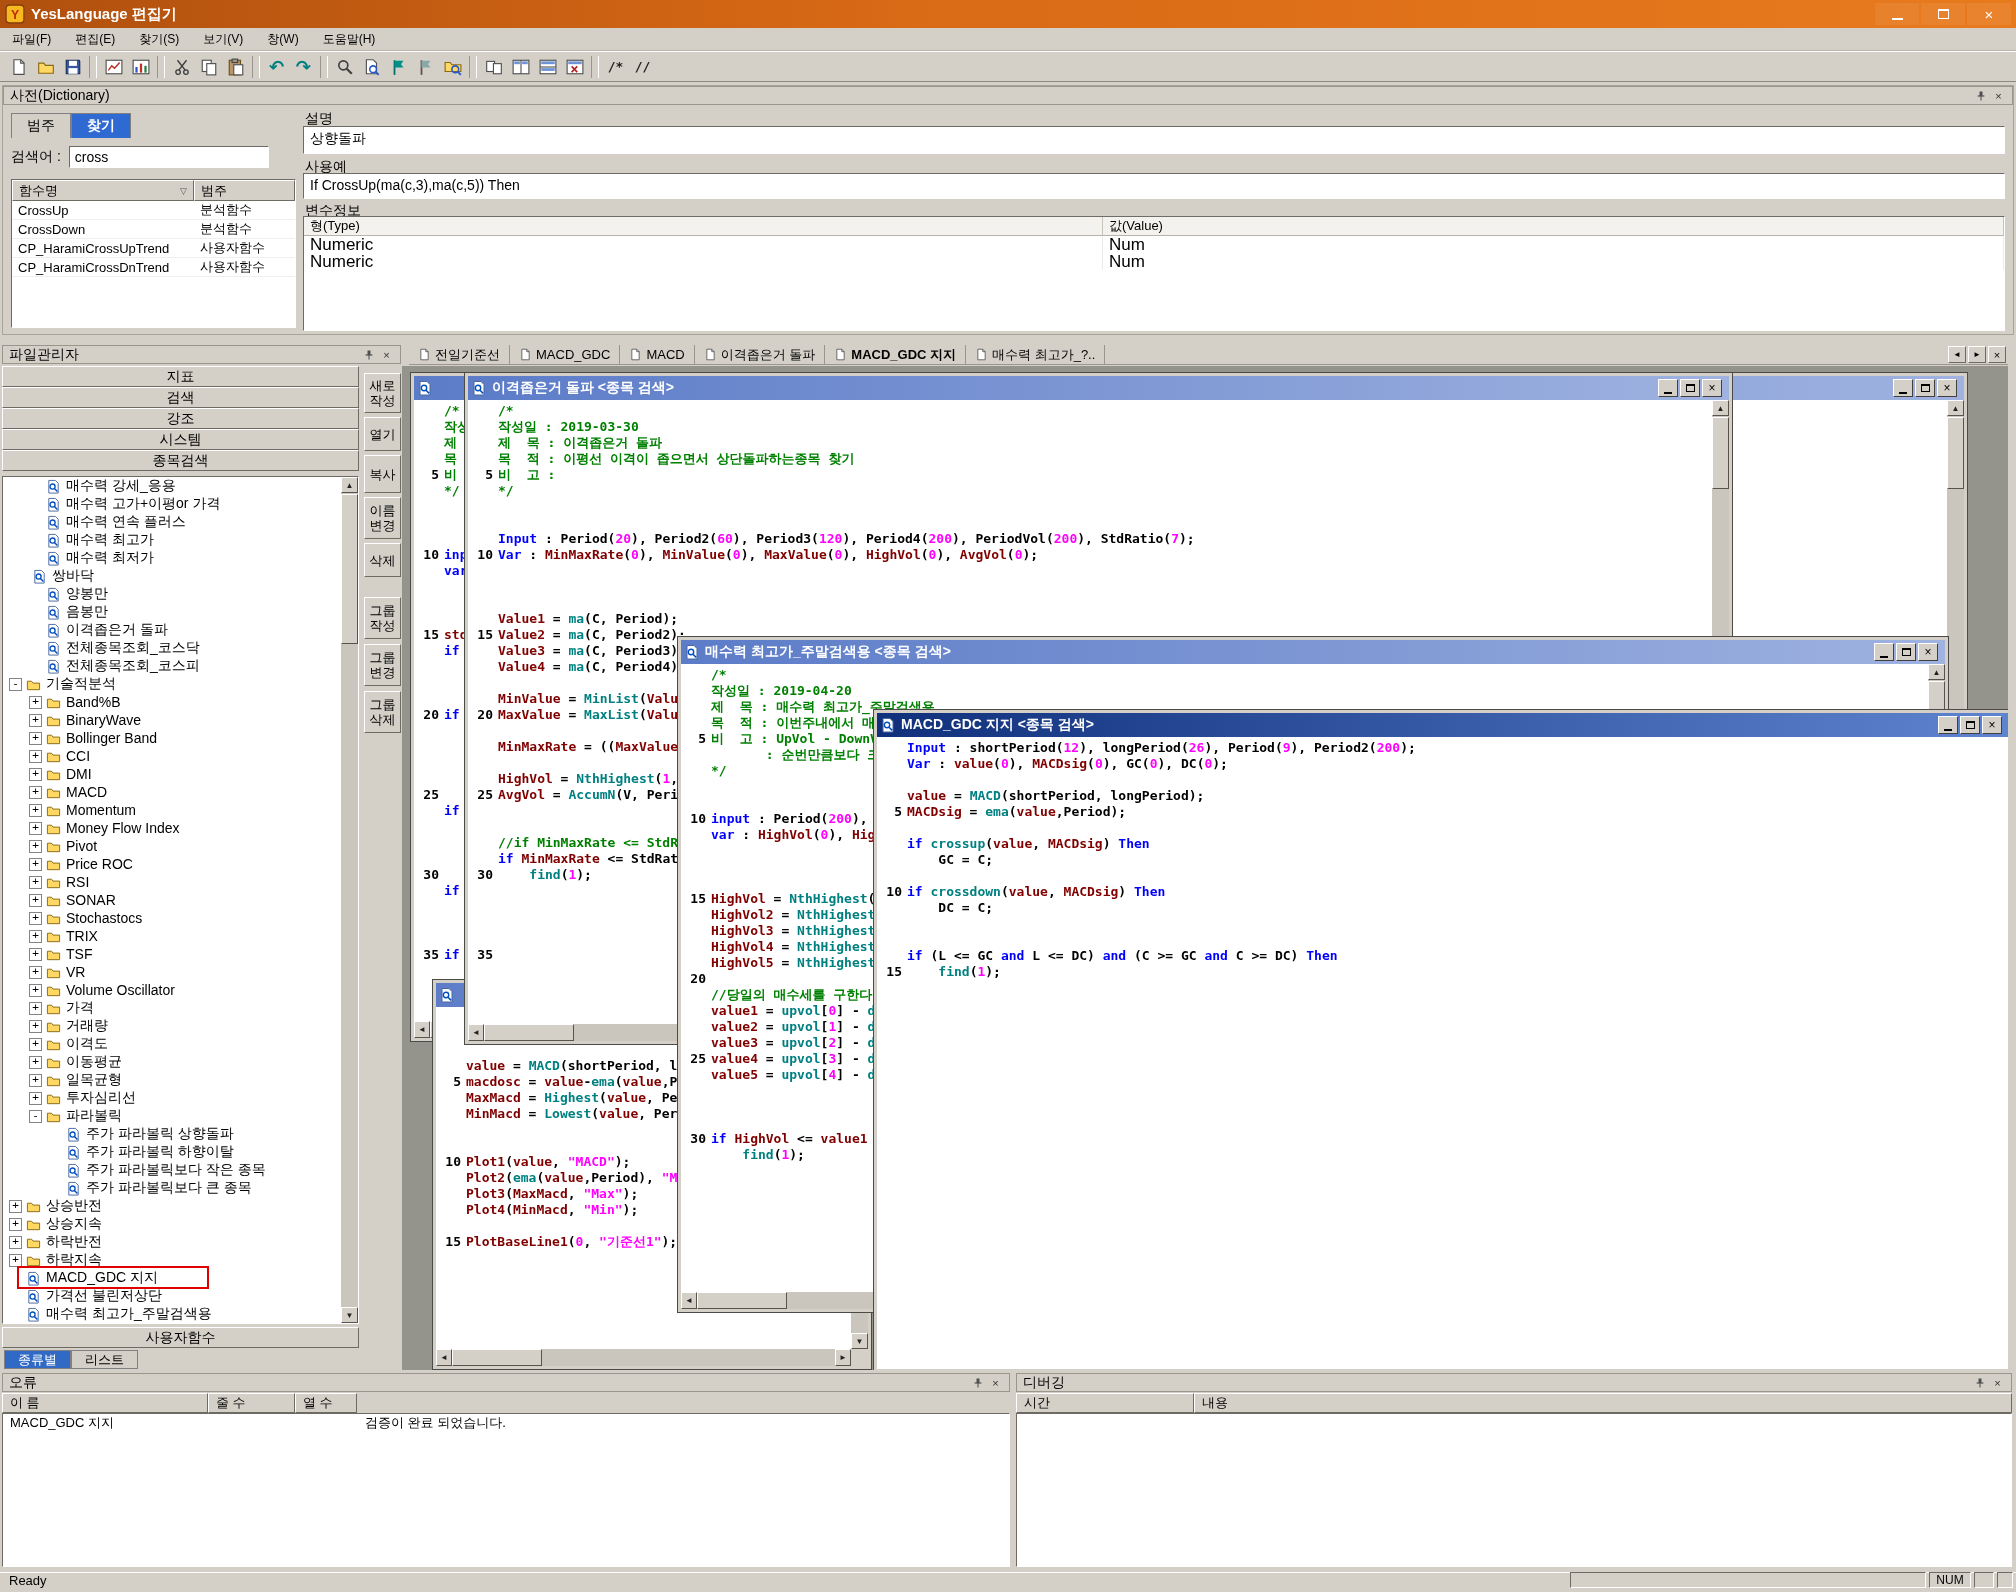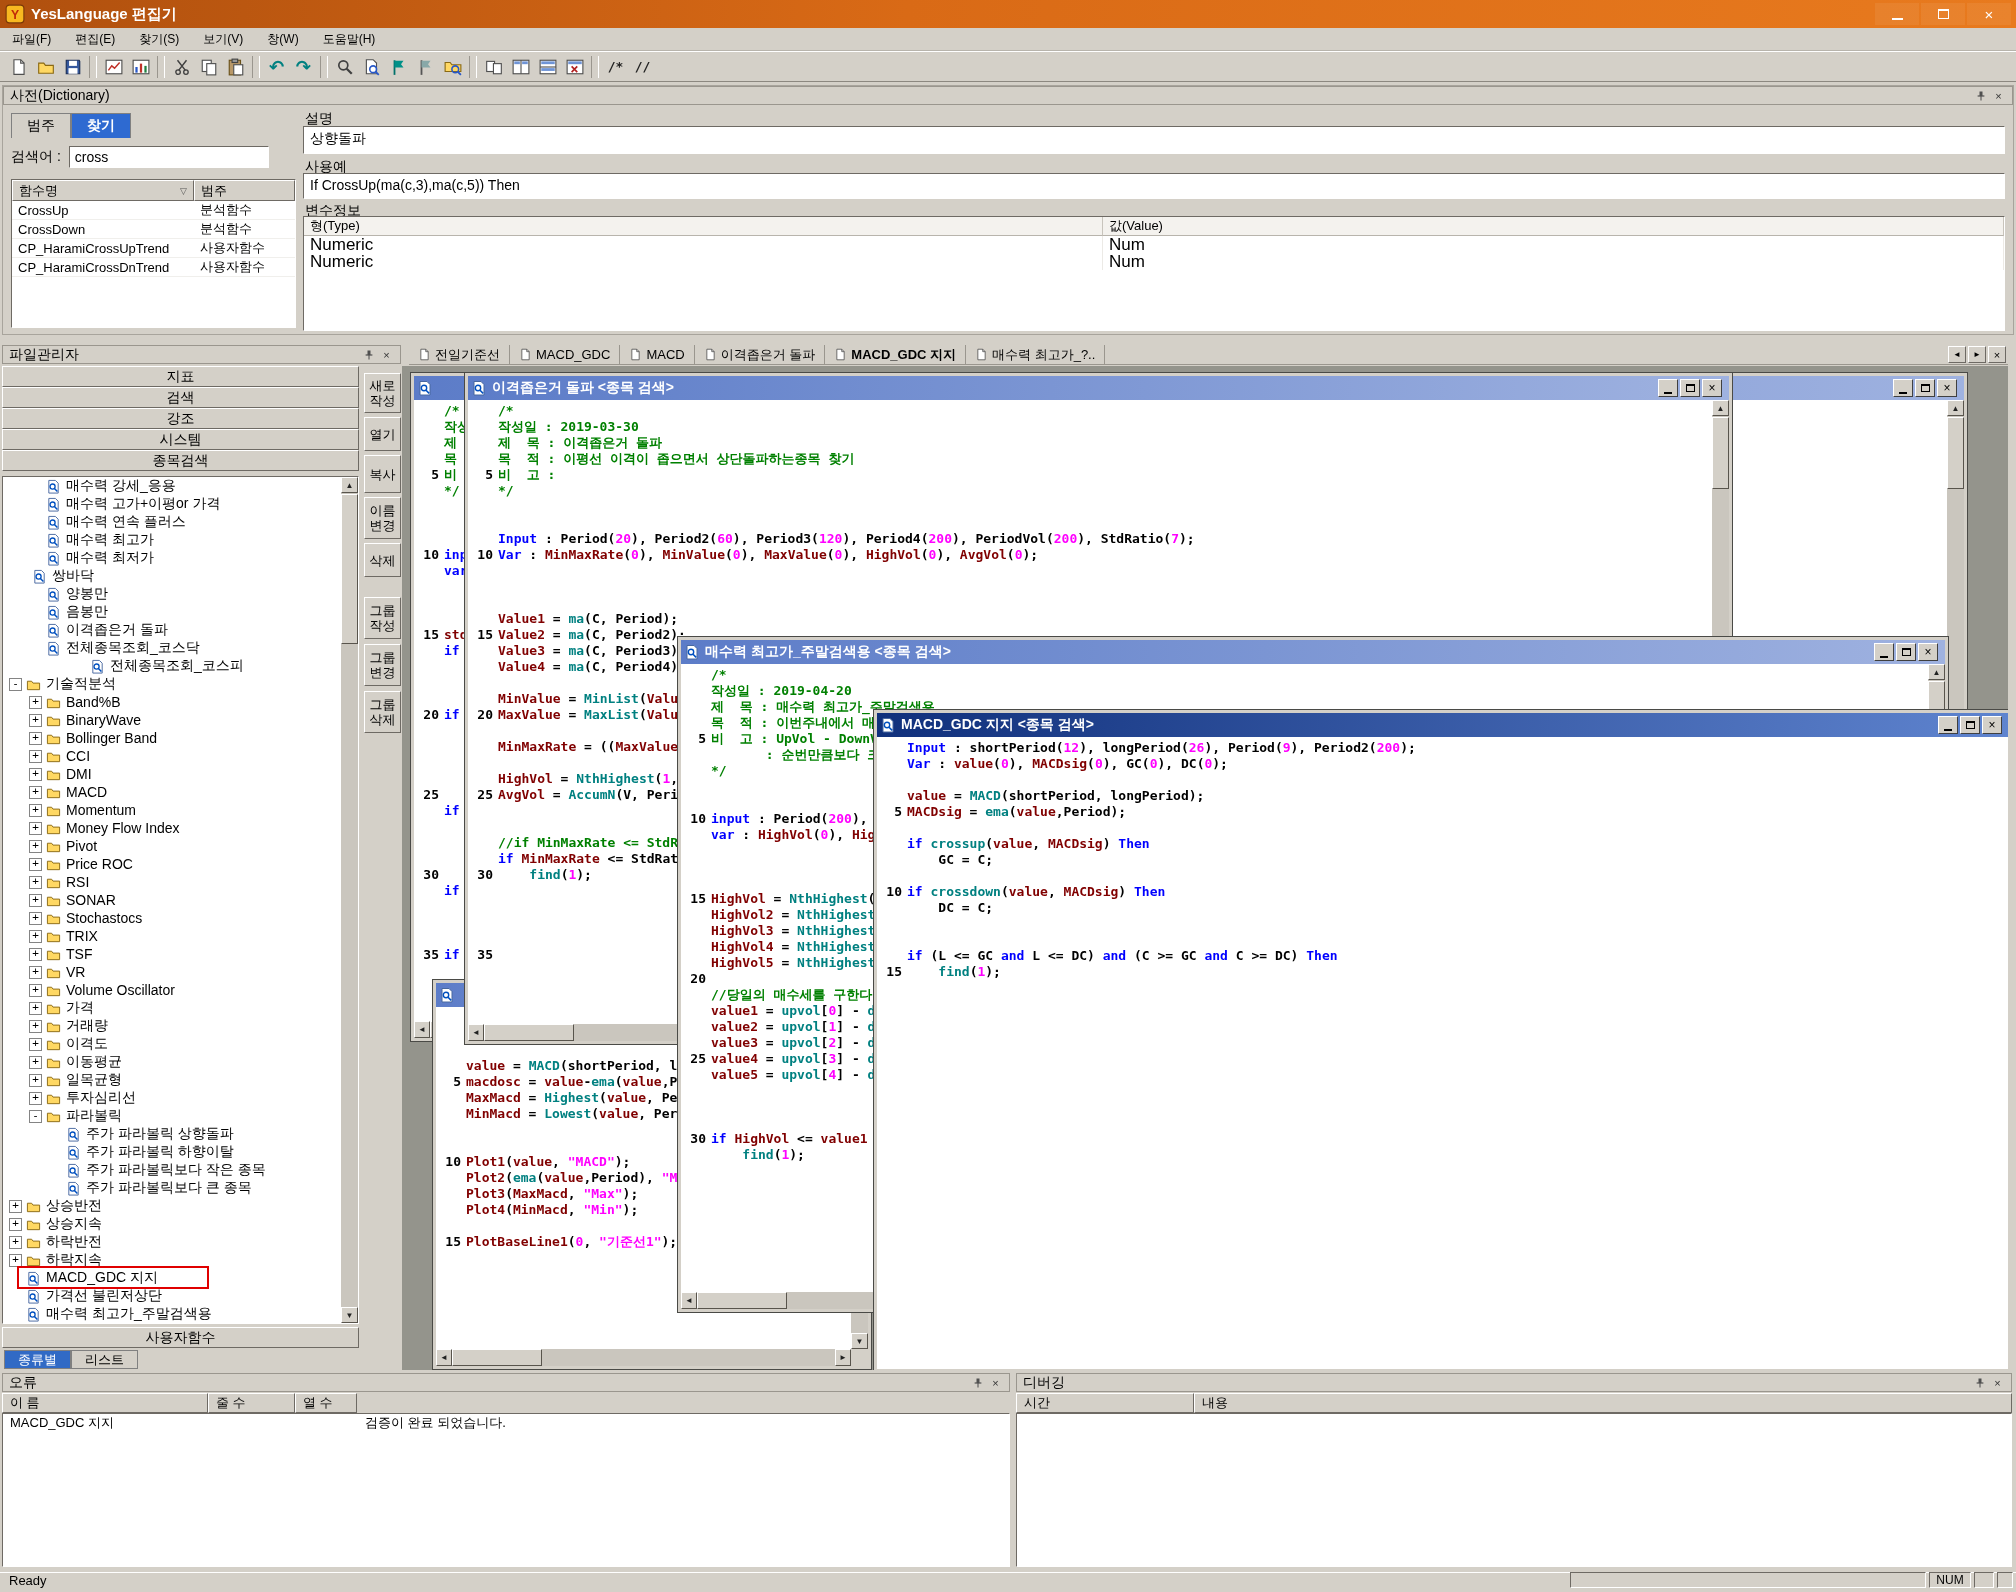--- a/index.html
+++ b/index.html
@@ -468,21 +468,21 @@
         </div>
         <div class="trow" style="padding-left: 26px;">
           <span class="expsp"></span>
           <span class="tico"><svg viewBox="0 0 16 16">
               <path d="M3 1.5h7l3 3V15H3z" fill="#fff" stroke="#4868a0"></path>
               <circle cx="7" cy="8" r="2.7" fill="none" stroke="#0050c0" stroke-width="1.4"></circle>
               <path d="M9 10.2l3.2 3.2" stroke="#0050c0" stroke-width="1.6"></path>
             </svg></span>
           <span>전체종목조회_코스닥</span>
         </div>
-        <div class="trow" style="padding-left: 26px; margin-left: 44px;">
+        <div class="trow" style="padding-left: 26px;">
           <span class="expsp"></span>
           <span class="tico"><svg viewBox="0 0 16 16">
               <path d="M3 1.5h7l3 3V15H3z" fill="#fff" stroke="#4868a0"></path>
               <circle cx="7" cy="8" r="2.7" fill="none" stroke="#0050c0" stroke-width="1.4"></circle>
               <path d="M9 10.2l3.2 3.2" stroke="#0050c0" stroke-width="1.6"></path>
             </svg></span>
           <span>전체종목조회_코스피</span>
         </div>
         <div class="trow" style="padding-left: 6px;">
           <span class="expbox">-</span>

